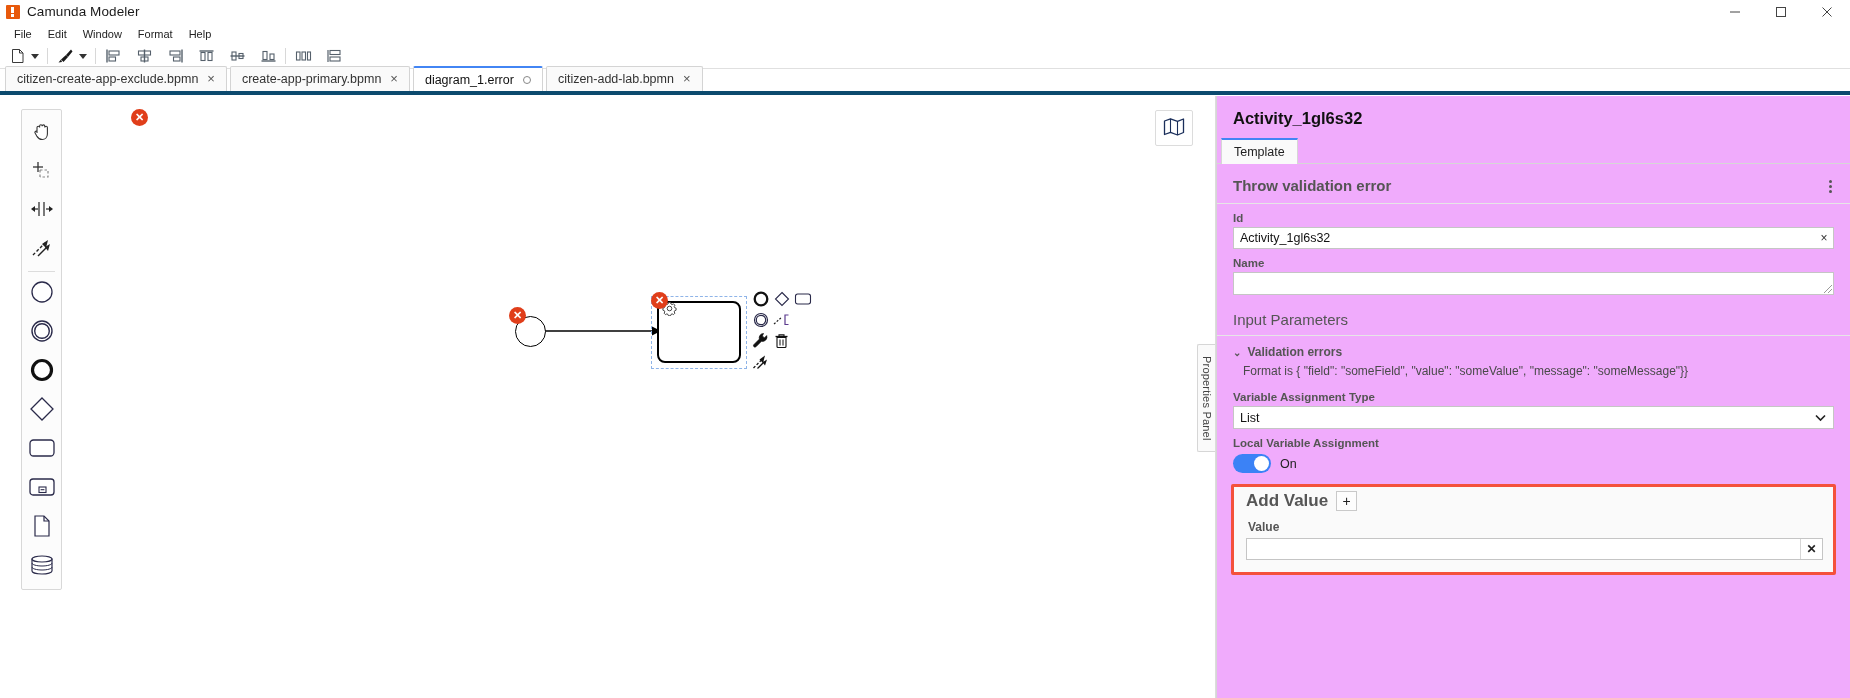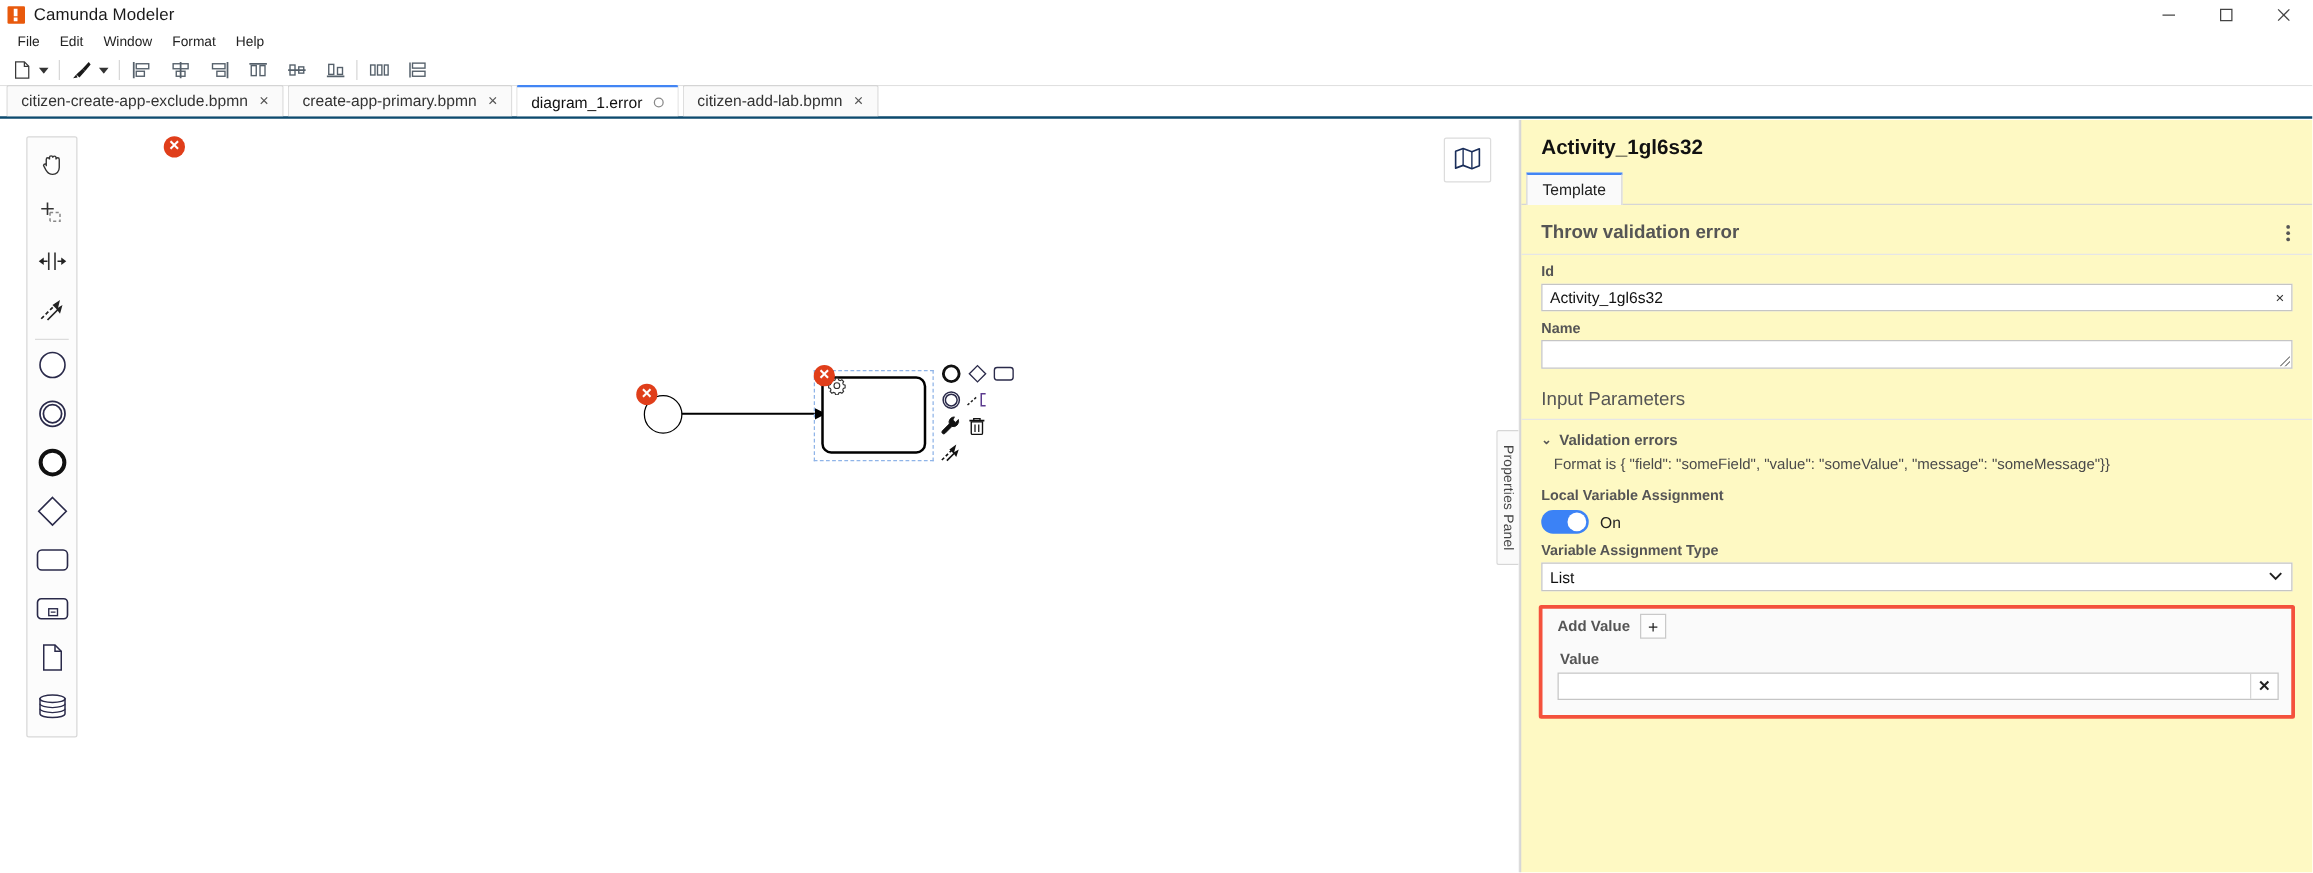--- a/index.html
+++ b/index.html
@@ -101,21 +101,21 @@
   }
   .tb-gap { width: 9px; }
 
   
   .tabbar {
     height: 26px;
     display: flex;
     align-items: flex-end;
     background: #ffffff;
     padding-left: 5px;
-    border-bottom: 2px solid #0c4a6e;
+    border-bottom: 4px solid #0c4a6e;
   }
   .tab {
     height: 25px;
     display: flex;
     align-items: center;
     padding: 0 11px;
     margin-right: 3px;
     background: #fafafa;
     border: 1px solid #d4d4d4;
     border-bottom: none;
@@ -252,21 +252,21 @@
   .pp-vtab span {
     writing-mode: vertical-rl;
     font-size: 11px;
     color: #444;
     letter-spacing: 0.2px;
   }
 
   
   .props {
     width: 634px;
-    background: #fef9c3;
+    background: #f0abfc;
     border-left: 1px solid #d6d6d6;
     display: flex;
     flex-direction: column;
     overflow: hidden;
   }
   .pp-title {
     font-size: 16.5px;
     font-weight: bold;
     color: #111;
     padding: 13px 16px 9px 16px;
@@ -423,21 +423,21 @@
     border: 3px solid #f4513c;
     border-radius: 2px;
     padding: 0 0 12px 0;
     background: #fafafa;
   }
   .addval-row {
     display: flex; align-items: center;
     padding: 4px 0 0 4px;
   }
   .addval-label {
-    font-size: 12px; font-weight: bold; color: #555;
+    font-size: 17px; font-weight: bold; color: #555;
     padding: 0 8px 0 8px;
   }
   .plus-btn {
     width: 21px; height: 20px;
     border: 1px solid #c9c9c9;
     background: #fdfdfd;
     display: flex; align-items: center; justify-content: center;
     font-size: 14px; color: #222; line-height: 1;
   }
   .val-label {
@@ -845,38 +845,38 @@
       <div class="section-head">Input Parameters</div>
 
       <div class="subgroup">
         <span class="chev">⌄</span>
         <span>Validation errors</span>
       </div>
 
       <div class="hint">Format is { "field": "someField", "value": "someValue", "message": "someMessage"}}</div>
 
       <div class="field">
-        <div class="field-label">Local Variable Assignment</div>
-        <div class="toggle-row">
-          <div class="switch">
-              <div class="knob"></div>
-            </div>
-          <div class="switch-label">On</div>
-        </div>
-      </div>
-
-      <div class="field">
         <div class="field-label">Variable Assignment Type</div>
         <div class="select-wrap">
           <span class="sel-val">List</span>
           <span class="sel-chev">
             <svg width="11" height="7" viewBox="0 0 11 7">
                 <path d="M1 1 L5.5 5.6 L10 1" fill="none" stroke="#222" stroke-width="1.6"></path>
               </svg>
           </span>
+        </div>
+      </div>
+
+      <div class="field">
+        <div class="field-label">Local Variable Assignment</div>
+        <div class="toggle-row">
+          <div class="switch">
+              <div class="knob"></div>
+            </div>
+          <div class="switch-label">On</div>
         </div>
       </div>
 
       <div class="highlight-box">
         <div class="addval-row">
           <span class="addval-label">Add Value</span>
           <span class="plus-btn">+</span>
         </div>
         <div class="val-label">Value</div>
         <div class="val-input-wrap">

